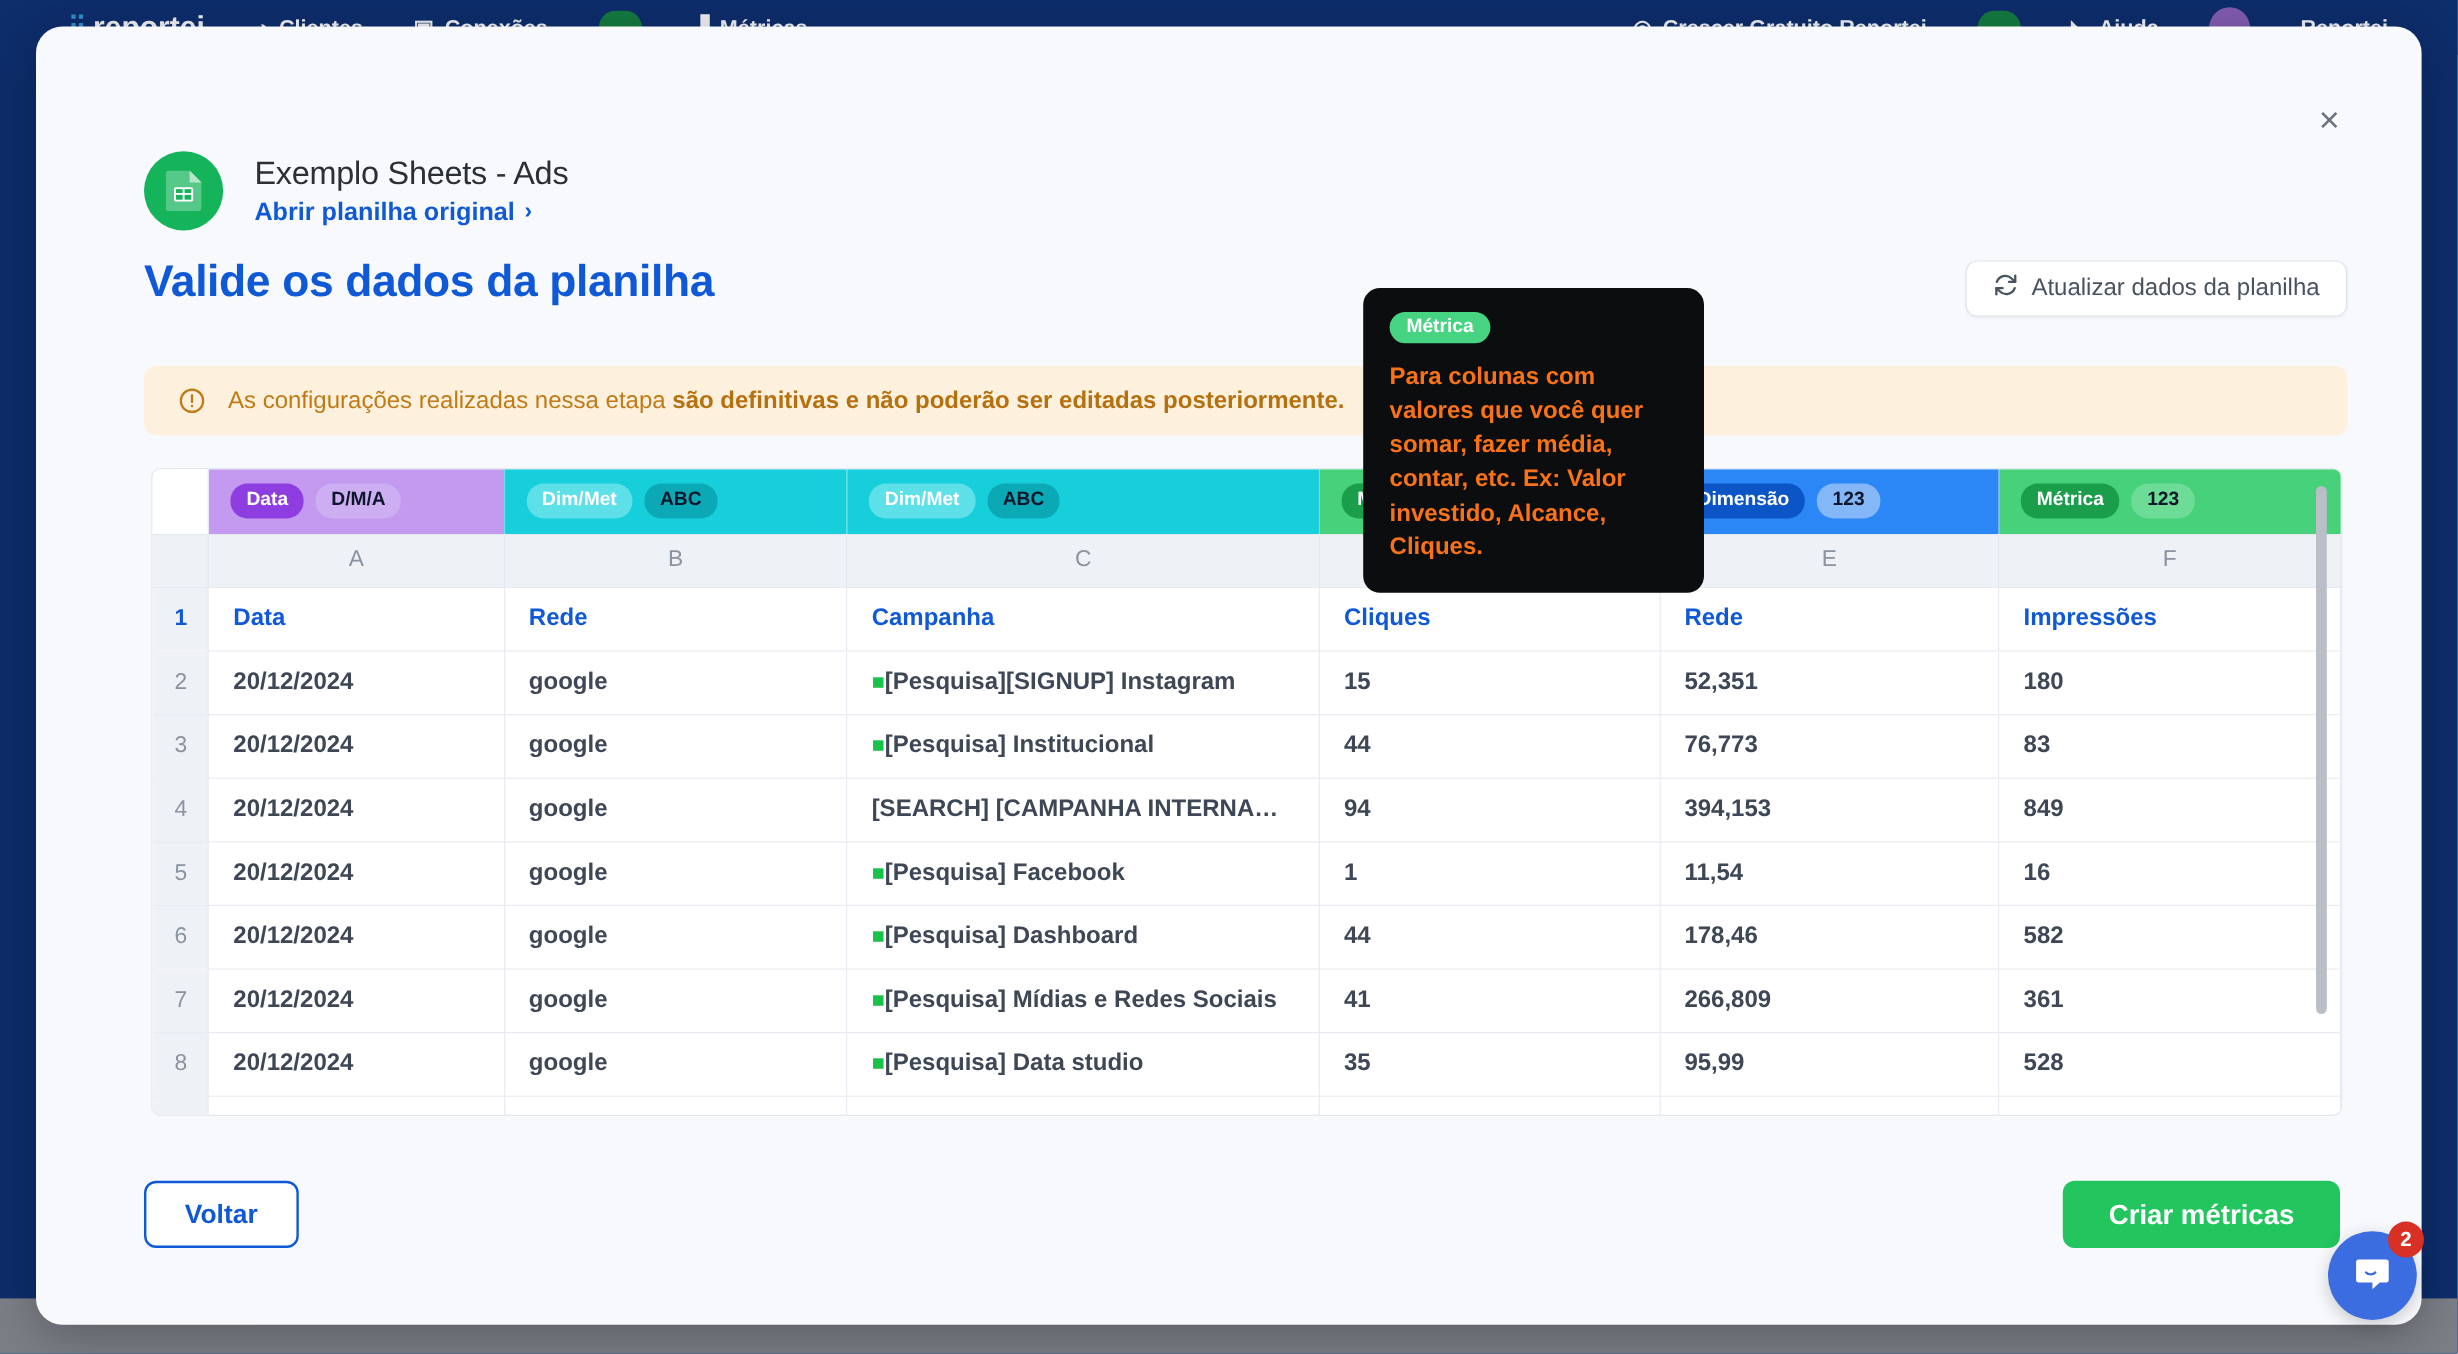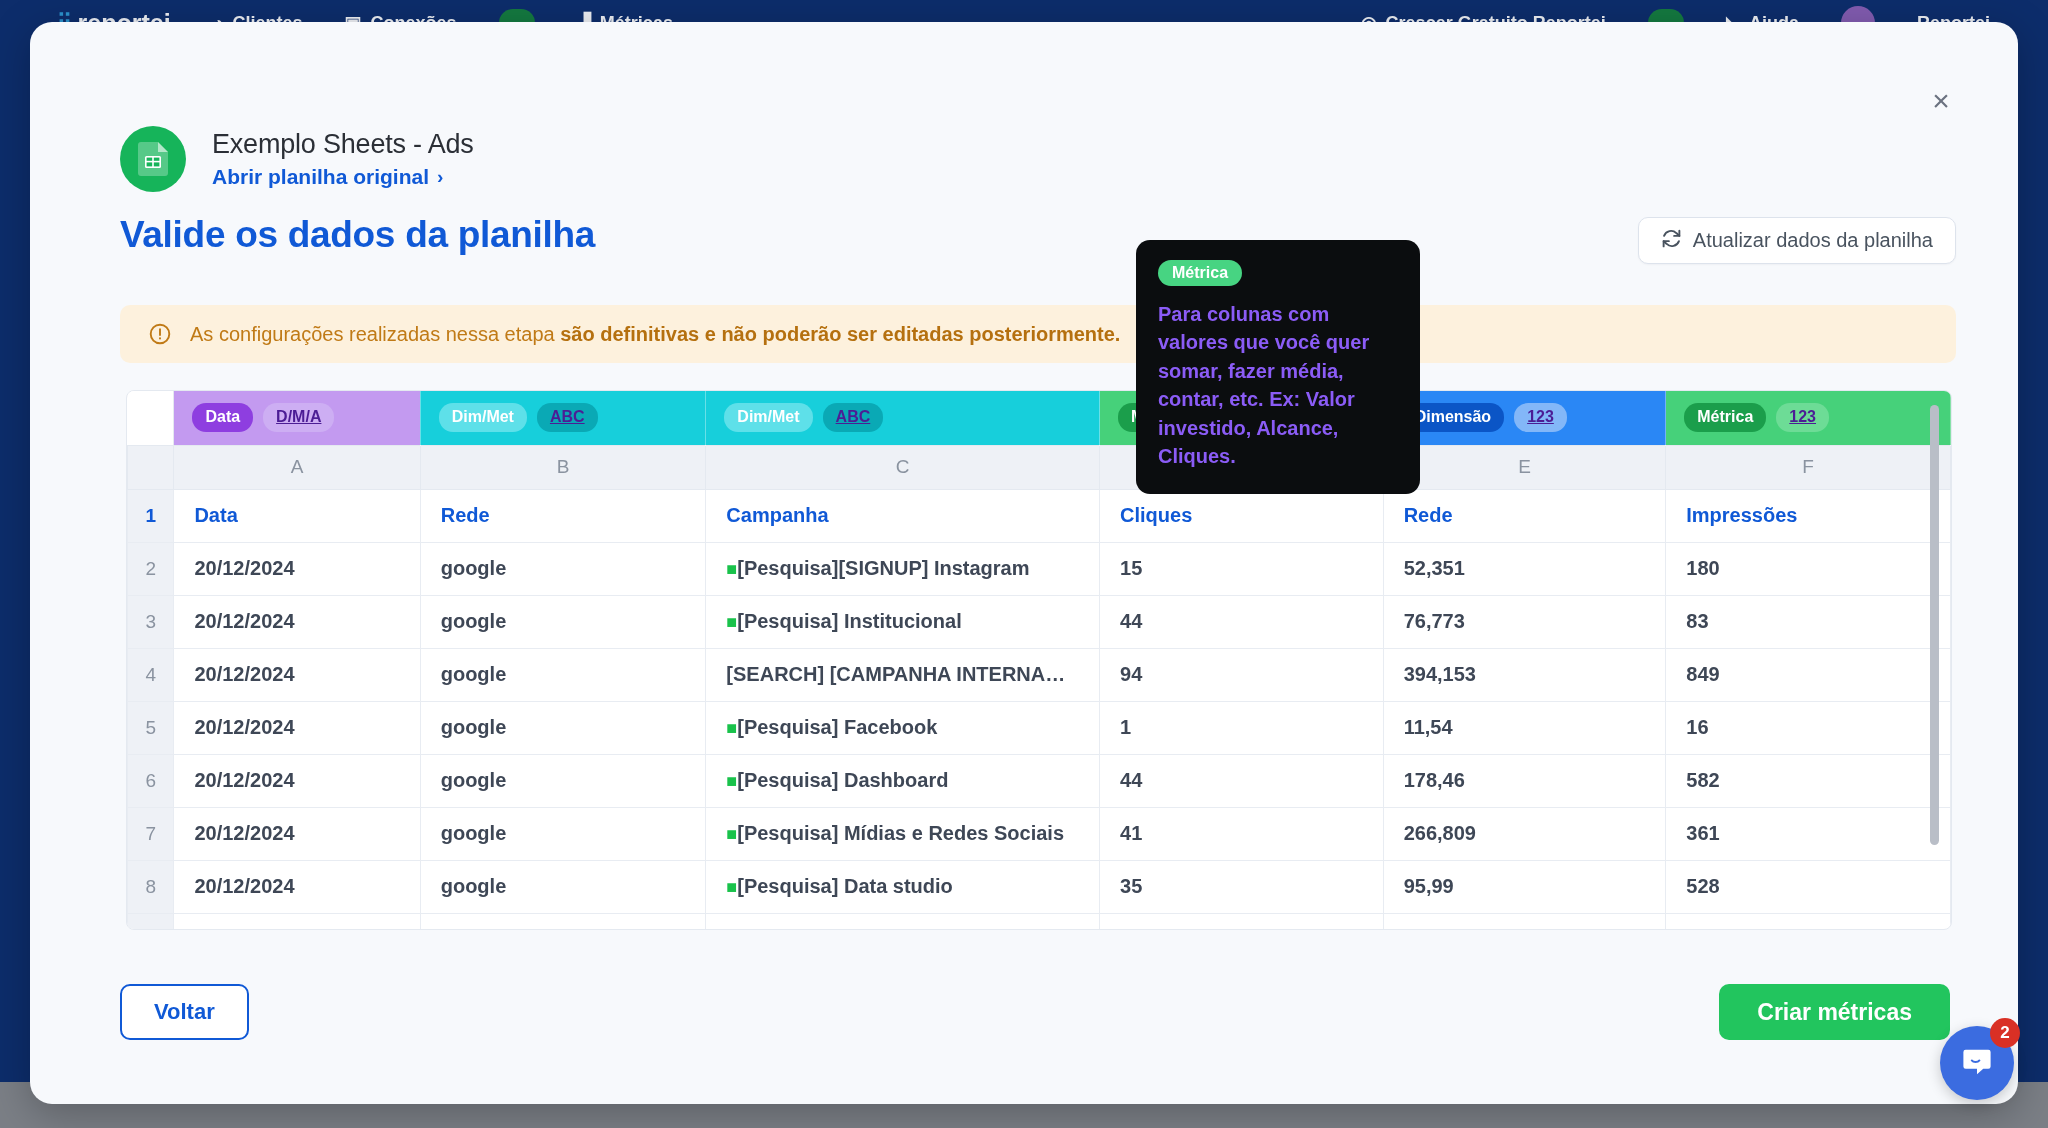--- a/index.html
+++ b/index.html
@@ -124,21 +124,21 @@
   .grid col.c-e   { width: 280px; }
   .grid col.c-f   { width: 282px; }
 
   .type-row td { height: 54px; padding: 0 0 0 18px; border-right: 1px solid rgba(255,255,255,.35); }
   .type-row td.blank { background: #ffffff; border-right: 1px solid #e4e9f0; padding: 0; }
   .type-cell { display: flex; align-items: center; gap: 10px; position: relative; }
   .tag {
     border-radius: 14px; padding: 4px 13px; font-size: 16px;
     font-weight: 700; color: #fff; white-space: nowrap; line-height: 1.3;
   }
-  .tag.light { color: #4c1d95; text-decoration: underline; }
+  .tag.light { color: #0f172a; }
 
   .t-data  { background: #c39af0; }
   .t-data .tag.dark  { background: #8e3ee0; }
   .t-data .tag.light { background: #cdaef3; }
 
   .t-dim   { background: #17cfdb; }
   .t-dim .tag.dark  { background: #5ee0e9; }
   .t-dim .tag.light { background: #0aa9b5; }
 
   .t-met   { background: #46d17a; }
@@ -187,21 +187,21 @@
     position: absolute; top: 218px; left: 1106px;
     width: 284px; background: #0b0d0f; border-radius: 14px;
     padding: 20px 22px 24px 22px; z-index: 40;
   }
   .tooltip-tag {
     display: inline-block; background: #47d482; color: #ffffff;
     font-size: 16px; font-weight: 700; border-radius: 13px; padding: 4px 14px;
     margin-bottom: 14px;
   }
   .tooltip-text {
-    color: #8b5cf6; font-size: 20px; font-weight: 700; line-height: 1.42;
+    color: #f97316; font-size: 20px; font-weight: 700; line-height: 1.42;
   }
 
   
   .btn-back {
     position: absolute; bottom: 64px; left: 90px;
     height: 56px; padding: 16px 32px;
     display: flex; align-items: center; justify-content: center;
     border: 2px solid #1059d6; border-radius: 10px; background: #fff;
     color: #1059d6; font-size: 22px; font-weight: 700; cursor: pointer;
   }

